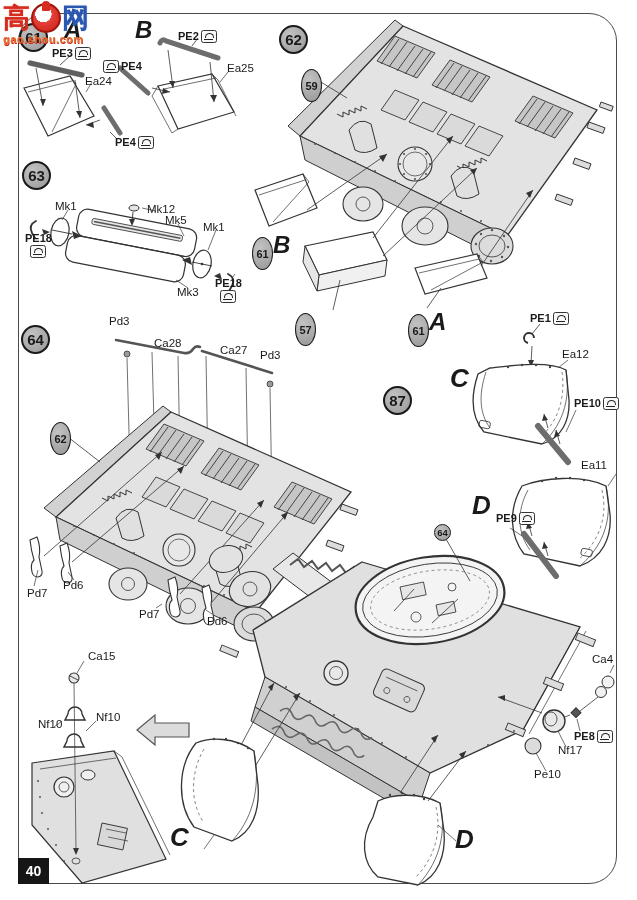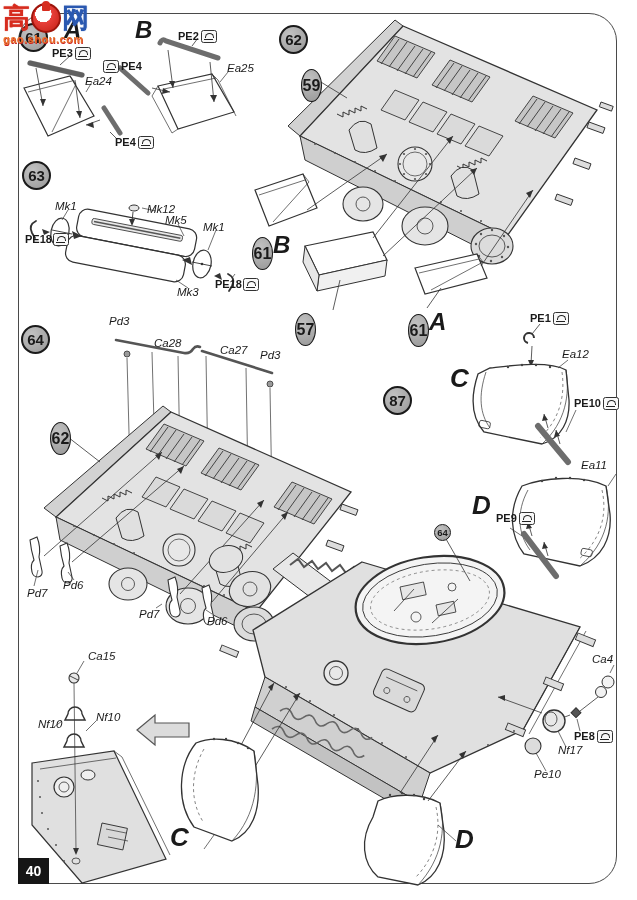--- a/index.html
+++ b/index.html
@@ -3,32 +3,32 @@
 <meta charset="utf-8">
 <style>
   html,body{margin:0;padding:0;background:#fff;}
   .page{position:relative;width:637px;height:900px;background:#fff;overflow:hidden;
         font-family:"Liberation Sans",sans-serif;color:#1a1a1a;}
   .frame{position:absolute;left:18px;top:13px;width:597px;height:869px;
          border:1.6px solid #4a4a4a;border-radius:28px;}
   svg.art{position:absolute;overflow:visible;}
   .lbl{position:absolute;font-size:11px;font-weight:bold;color:#1a1a1a;white-space:nowrap;
        display:flex;align-items:center;gap:2px;line-height:1;}
-  .lbl.thin{font-weight:normal;font-size:11.5px;font-style:italic;}
-  .pe-stack{flex-direction:row;gap:1px;}
+  .lbl.thin{font-weight:normal;font-size:11.5px;}
+  .pe-stack{flex-direction:column;gap:1px;}
   .pe-icon{display:inline-block;width:14px;height:11px;border:1px solid #333;border-radius:2.5px;
            position:relative;background:#f8f8f8;flex:0 0 auto;}
   .pe-icon::before{content:"";position:absolute;left:3px;top:2px;width:7px;height:4px;
            border:1.6px solid #222;border-bottom:none;border-radius:5px 5px 0 0;}
   .pe-icon::after{content:"";position:absolute;left:2px;top:7.5px;width:9px;height:1.6px;background:#222;}
   .badge{position:absolute;border-radius:50%;background:radial-gradient(circle at 35% 30%,#c2c2c2,#989898);
          border:2px solid #1a1a1a;display:flex;align-items:center;justify-content:center;
          font-weight:bold;box-sizing:border-box;}
   .badge.step{width:29px;height:29px;font-size:15px;}
-  .badge.call{width:21px;height:33px;font-size:16px;border-width:1.6px;}
+  .badge.call{width:21px;height:33px;font-size:11px;border-width:1.6px;}
   .badge.mini{width:17px;height:17px;font-size:9.5px;border-width:1.4px;}
   .letter{position:absolute;font-weight:bold;font-style:italic;white-space:nowrap;}
   .letter.big{font-size:24px;}
   .letter.huge{font-size:26px;}
   .pagenum{position:absolute;left:18px;top:858px;width:31px;height:26px;background:#161616;
            color:#fff;font-weight:bold;font-size:14px;display:flex;align-items:center;justify-content:center;}
   .watermark{position:absolute;left:3px;top:3px;width:110px;z-index:50;line-height:1;}
   .wm-row{display:flex;align-items:center;gap:1px;}
   .wm-cn{font-weight:bold;font-size:27px;}
   .wm-left{color:#d62c1e;text-shadow:0 0 1px #d62c1e;}

